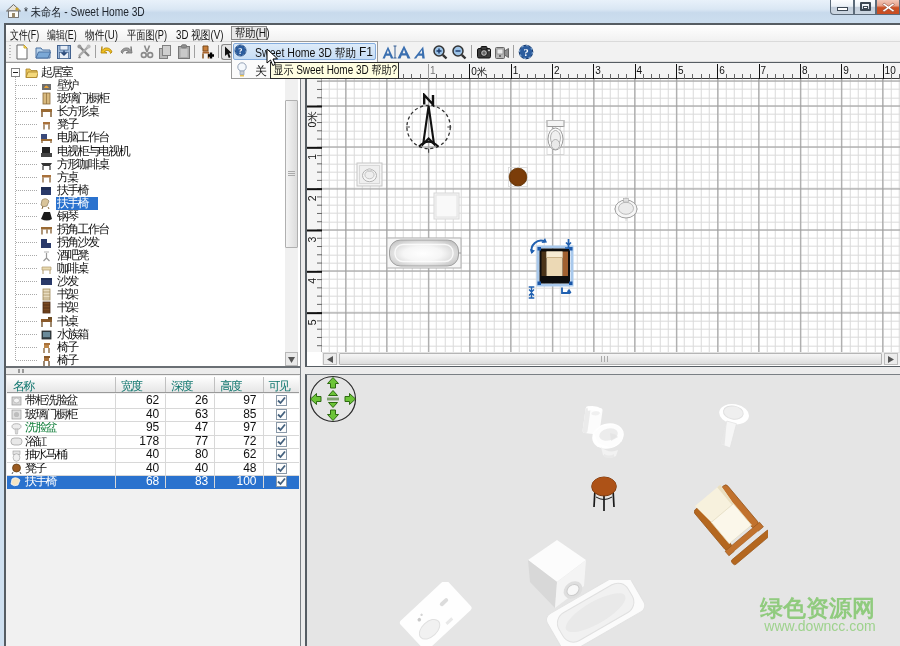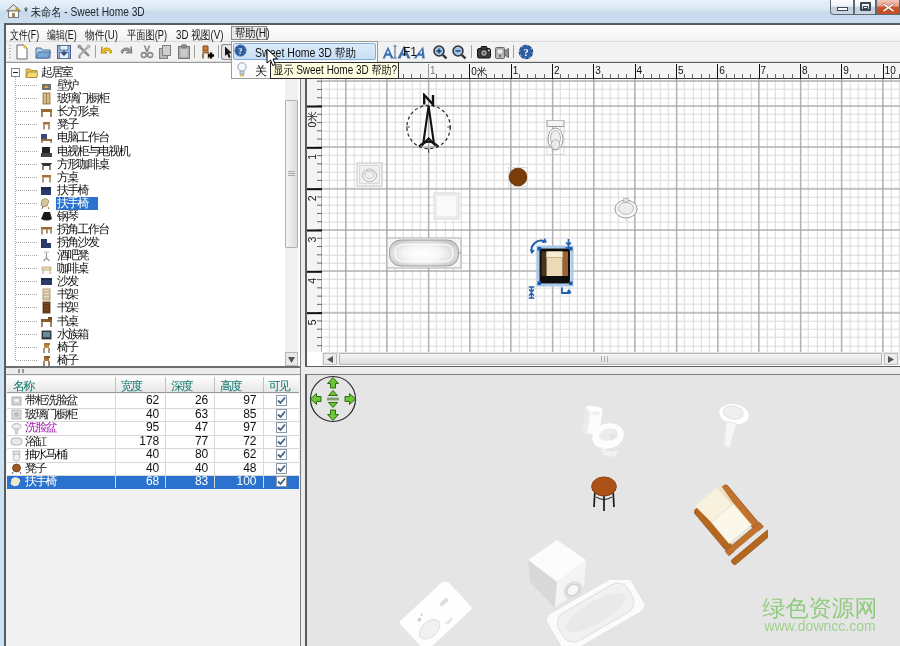--- a/index.html
+++ b/index.html
@@ -18,21 +18,21 @@
 #mhelp { left:231px; top:26px; width:36px; height:14px; border:1px solid #898989; background:#e9e9e9; font-size:12px; color:#151515; line-height:13px; text-align:center; white-space:nowrap; overflow:visible;}
 #toolbar { left:6px; top:42px; width:894px; height:20px; background:#f2f2f2; border-bottom:1px solid #dddddd; }
 .sep { top:45px; width:1px; height:13px; background:#a0a0a0; }
 #tree { left:6px; top:62px; width:294px; height:306px; background:#ffffff; border-top:1px solid #9a9a9a; border-bottom:2px solid #6a6f74;}
 #hsplit { left:6px; top:368px; width:294px; height:6px; background:#ececec; }
 #vsplit { left:300px; top:62px; width:5px; height:584px; background:#ececec; border-left:1px solid #7a7f84; }
 #tablewrap { left:6px; top:374px; width:294px; height:272px; background:#f1f1f1; border-top:1px solid #9a9a9a;}
 #planpanel { left:305px; top:62px; width:595px; height:305px; background:#ffffff; border-left:2px solid #565d63; border-top:1px solid #565d63; border-bottom:1px solid #565d63;}
 #view3d { left:305px; top:374px; width:595px; height:272px; background:#e5e5e5; border-left:2px solid #565d63; border-top:1px solid #7a7f84; }
 #plan3dsplit { left:305px; top:367px; width:595px; height:7px; background:#ececec; }
-#wm1 { left:760px; top:593px; width:120px; text-align:center; font-size:23px; font-weight:normal; color:#90cb7e; }
+#wm1 { left:760px; top:593px; width:120px; text-align:left; font-size:23px; font-weight:bold; color:#90cb7e; }
 #wm2 { left:760px; top:618px; width:120px; text-align:center; font-size:14px; color:#9ed28d; }
 .rlab { position:absolute; font-size:10px; color:#111; }
 .treelabel { position:absolute; font-size:12px; color:#111; line-height:13px; white-space:nowrap; letter-spacing:-1.7px;}
 .th { position:absolute; font-size:12px; color:#0f766e; letter-spacing:-1.7px;}
 .tcell { position:absolute; font-size:12px; color:#111; white-space:nowrap; letter-spacing:-1.7px;}
 #popup { left:231px; top:41px; width:147px; height:38px; background:#fbfbfb; border:1px solid #9a9a9a; }
 #pophl { position:absolute; left:1px; top:1px; width:143px; height:17px; background:linear-gradient(#ddebf9,#c8def5); border:1px solid #84acdd; border-radius:2px;}
 #tooltip { left:270px; top:62px; width:129px; height:17px; background:#fffee1; border:1px solid #2a2a2a; font-size:12px; color:#111; line-height:15px; white-space:nowrap;}
 </style>
 </head>
@@ -361,21 +361,21 @@
 <div class="abs tcell" style="left:168.3px;top:407.5px;width:40px;text-align:right;line-height:13.5px;color:#111;letter-spacing:0;">63</div>
 <div class="abs tcell" style="left:216.5px;top:407.5px;width:40px;text-align:right;line-height:13.5px;color:#111;letter-spacing:0;">85</div>
 <div class="abs" style="left:276px;top:408.7px;width:11px;height:11px;background:#fdfdfd;border:1px solid #8a99a8;"></div>
 <svg class="abs" style="left:276px;top:408.7px" width="11" height="11" viewBox="0 0 11 11">
     <path d="M2,5.5 L4.5,8 L9,2.5" stroke="#44617e" stroke-width="1.8" fill="none"></path>
   </svg>
 <svg class="abs" style="left:10px;top:421.5px" width="13" height="13" viewBox="0 0 13 13">
     <ellipse cx="6.5" cy="4.5" rx="4.5" ry="2.8" fill="#ededed" stroke="#999" stroke-width="0.7"></ellipse>
     <path d="M5,7 h3 l-0.5,5 h-2 z" fill="#d8d8d8" stroke="#aaa" stroke-width="0.5"></path>
   </svg>
-<div class="abs tcell" style="left:25px;top:421.0px;line-height:13.5px;color:#a21caf;text-align:right;">洗脸盆</div>
+<div class="abs tcell" style="left:25px;top:421.0px;line-height:13.5px;color:#15803d;text-align:right;">洗脸盆</div>
 <div class="abs tcell" style="left:119.3px;top:421.0px;width:40px;text-align:right;line-height:13.5px;color:#111;letter-spacing:0;">95</div>
 <div class="abs tcell" style="left:168.3px;top:421.0px;width:40px;text-align:right;line-height:13.5px;color:#111;letter-spacing:0;">47</div>
 <div class="abs tcell" style="left:216.5px;top:421.0px;width:40px;text-align:right;line-height:13.5px;color:#111;letter-spacing:0;">97</div>
 <div class="abs" style="left:276px;top:422.2px;width:11px;height:11px;background:#fdfdfd;border:1px solid #8a99a8;"></div>
 <svg class="abs" style="left:276px;top:422.2px" width="11" height="11" viewBox="0 0 11 11">
     <path d="M2,5.5 L4.5,8 L9,2.5" stroke="#44617e" stroke-width="1.8" fill="none"></path>
   </svg>
 <svg class="abs" style="left:10px;top:435.0px" width="13" height="13" viewBox="0 0 13 13">
     <rect x="1" y="3" width="11" height="7" rx="3.2" fill="#e8e8e8" stroke="#999" stroke-width="0.7"></rect>
   </svg>
@@ -753,21 +753,21 @@
 <div class="abs" id="wm2">www.downcc.com</div>
 <div class="abs" id="popup">
     <div id="pophl"></div>
   </div>
 <svg class="abs" style="left:234px;top:44px" width="13" height="13" viewBox="0 0 16 16">
     <circle cx="8" cy="8" r="6.8" fill="#2c5d9e" stroke="#16386b"></circle>
     <circle cx="8" cy="8" r="6.5" fill="none" stroke="#7aa0cc" stroke-width="1.2" stroke-dasharray="2.5 2.5"></circle>
     <text x="8" y="12" font-size="10.5" font-weight="bold" fill="#fff" text-anchor="middle" font-family="Liberation Serif">?</text>
   </svg>
 <div class="abs" style="left:255px;top:45px;font-size:12px;color:#111;transform:scaleX(0.88);transform-origin:0 50%;white-space:nowrap;">Sweet Home 3D 帮助</div>
-<div class="abs" style="left:359px;top:45px;font-size:12px;color:#111;margin-left:44px;">F1</div>
+<div class="abs" style="left:359px;top:45px;font-size:12px;color:#111;">F1</div>
 <svg class="abs" style="left:236px;top:62px" width="12" height="15" viewBox="0 0 12 15">
 <circle cx="6" cy="5" r="4.2" fill="#f4f8fc" stroke="#8a9ab0" stroke-width="0.9"></circle>
 <rect x="4" y="9" width="4" height="3.5" fill="#c8cdd4" stroke="#8a9ab0" stroke-width="0.7"></rect>
 <rect x="4" y="13" width="4" height="1.5" fill="#e8c050"></rect>
 </svg>
 <div class="abs" style="left:255px;top:63px;font-size:12px;color:#111;">关</div>
 <div class="abs" id="tooltip"><span style="display:inline-block;transform:scaleX(0.83);transform-origin:0 50%;padding-left:3px;">显示 Sweet Home 3D 帮助?</span></div>
 <svg class="abs" style="left:266px;top:48px" width="13" height="20" viewBox="0 0 13 20">
 <path d="M1,1 L1,15 L4.5,12 L6.8,17.5 L9.3,16.4 L7,11 L11.5,10.8 Z" fill="#ffffff" stroke="#000" stroke-width="1"></path>
 </svg>

